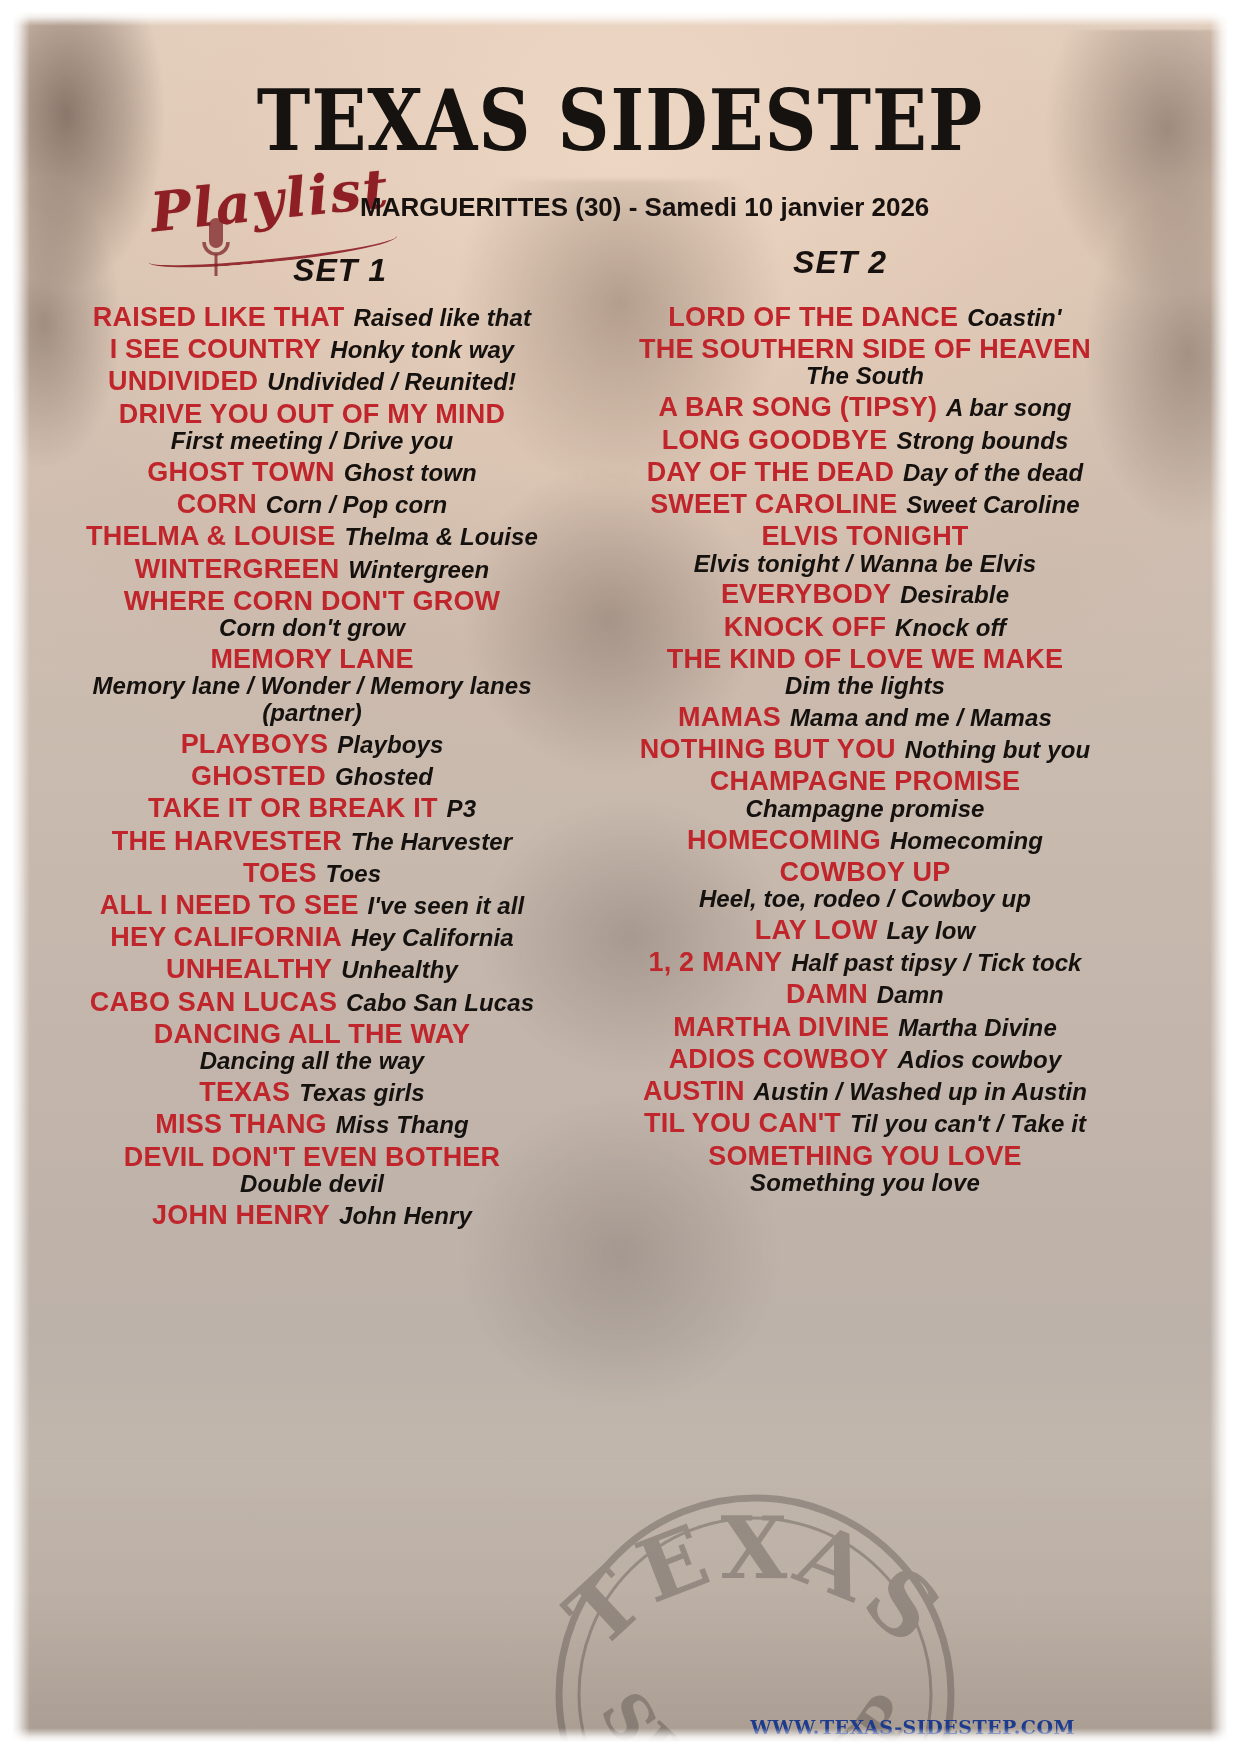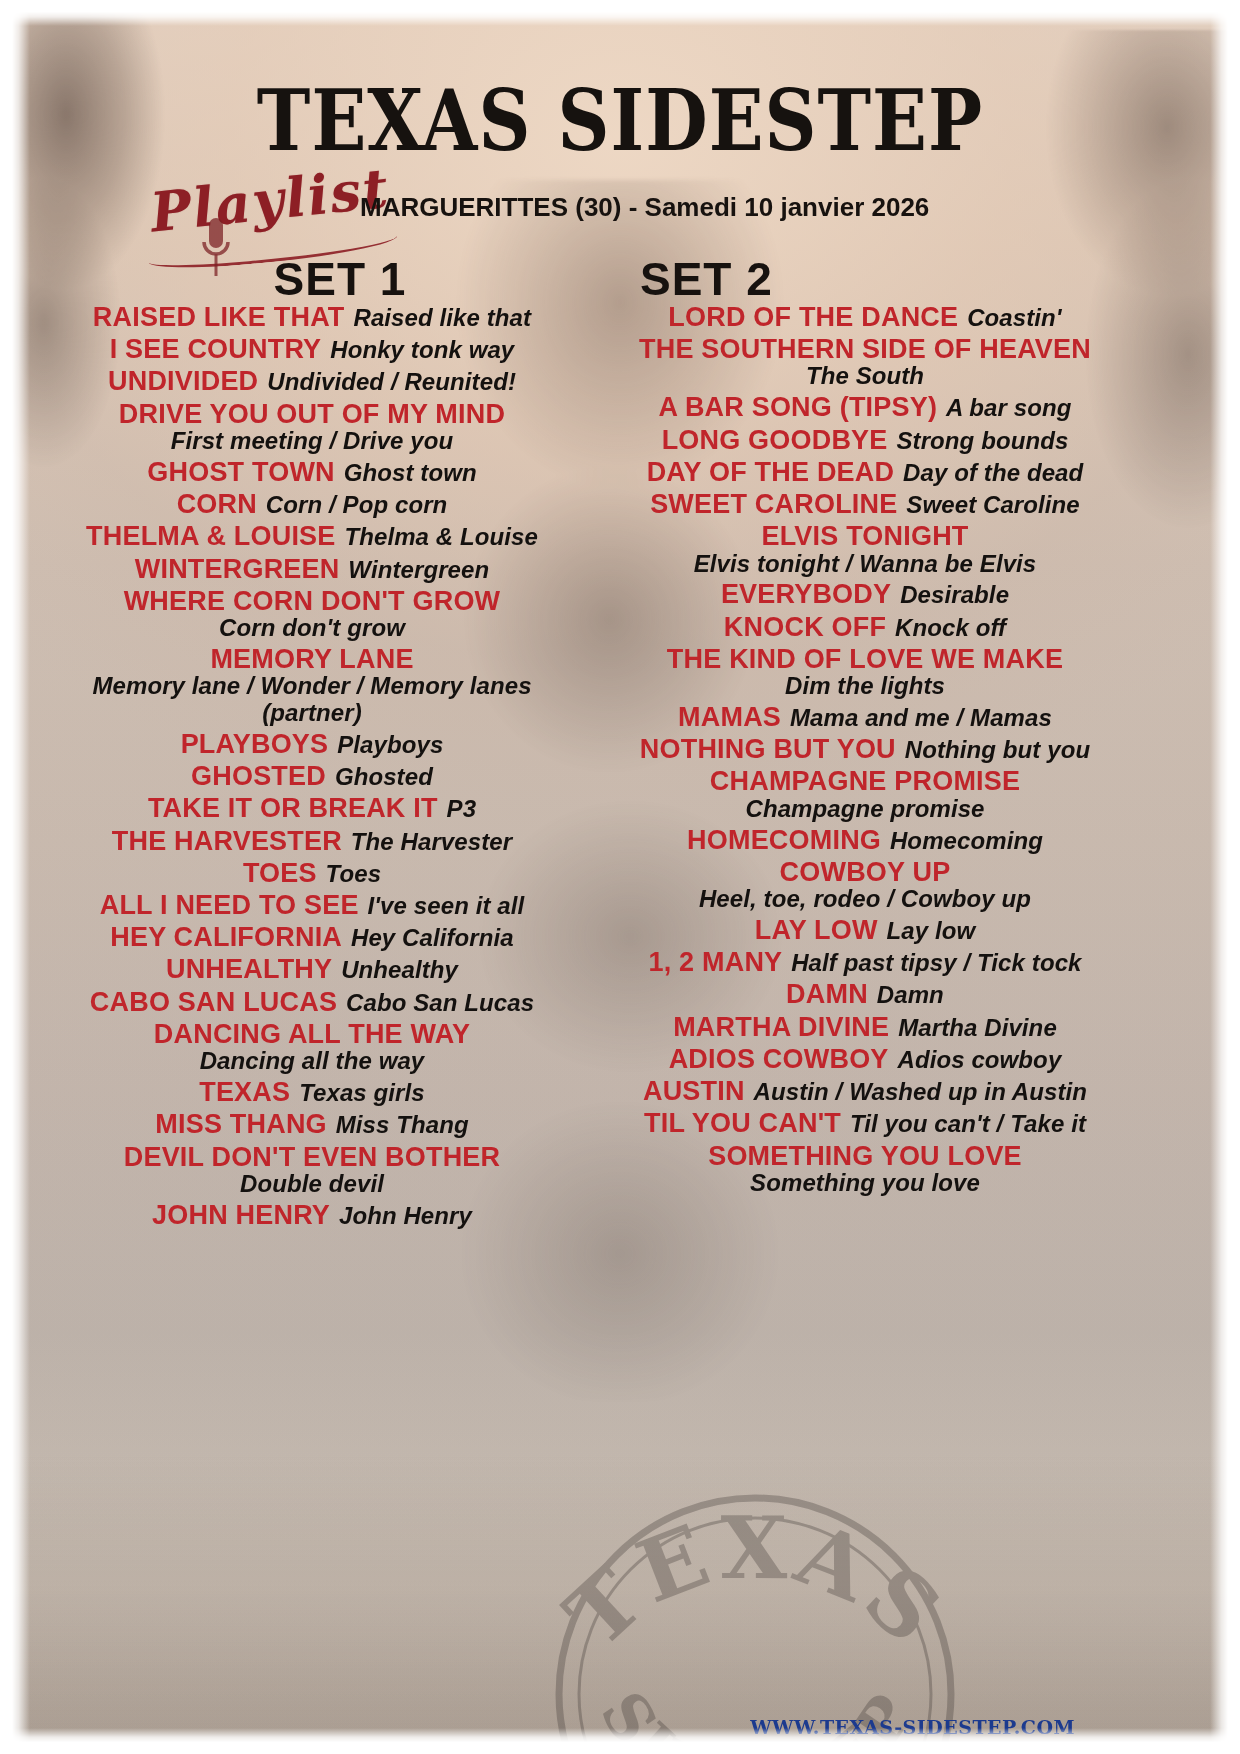--- a/index.html
+++ b/index.html
@@ -125,27 +125,28 @@
     width: 760px;
     font-size: 26px;
     font-weight: 700;
     color: #17120f;
     letter-spacing: 0px;
     white-space: nowrap;
   }
 
   .set-head {
     position: absolute;
-    font-size: 46px;
-    font-weight: 700;
+    font-size: 32px;
+    font-weight: 700;
+    font-style: italic;
     color: #17120f;
     letter-spacing: 1px;
   }
   .set-head.s1 { top: 252px; left: 140px; width: 400px; text-align: center; }
-  .set-head.s2 { top: 252px; left: 640px; width: 400px; }
+  .set-head.s2 { top: 244px; left: 640px; width: 400px; text-align: center; }
 
   .col {
     position: absolute;
     top: 302px;
   }
   .col-1 { left: 22px; width: 540px; }
   .col-2 { left: 545px; width: 600px; }
 
   .song {
     text-align: center;

